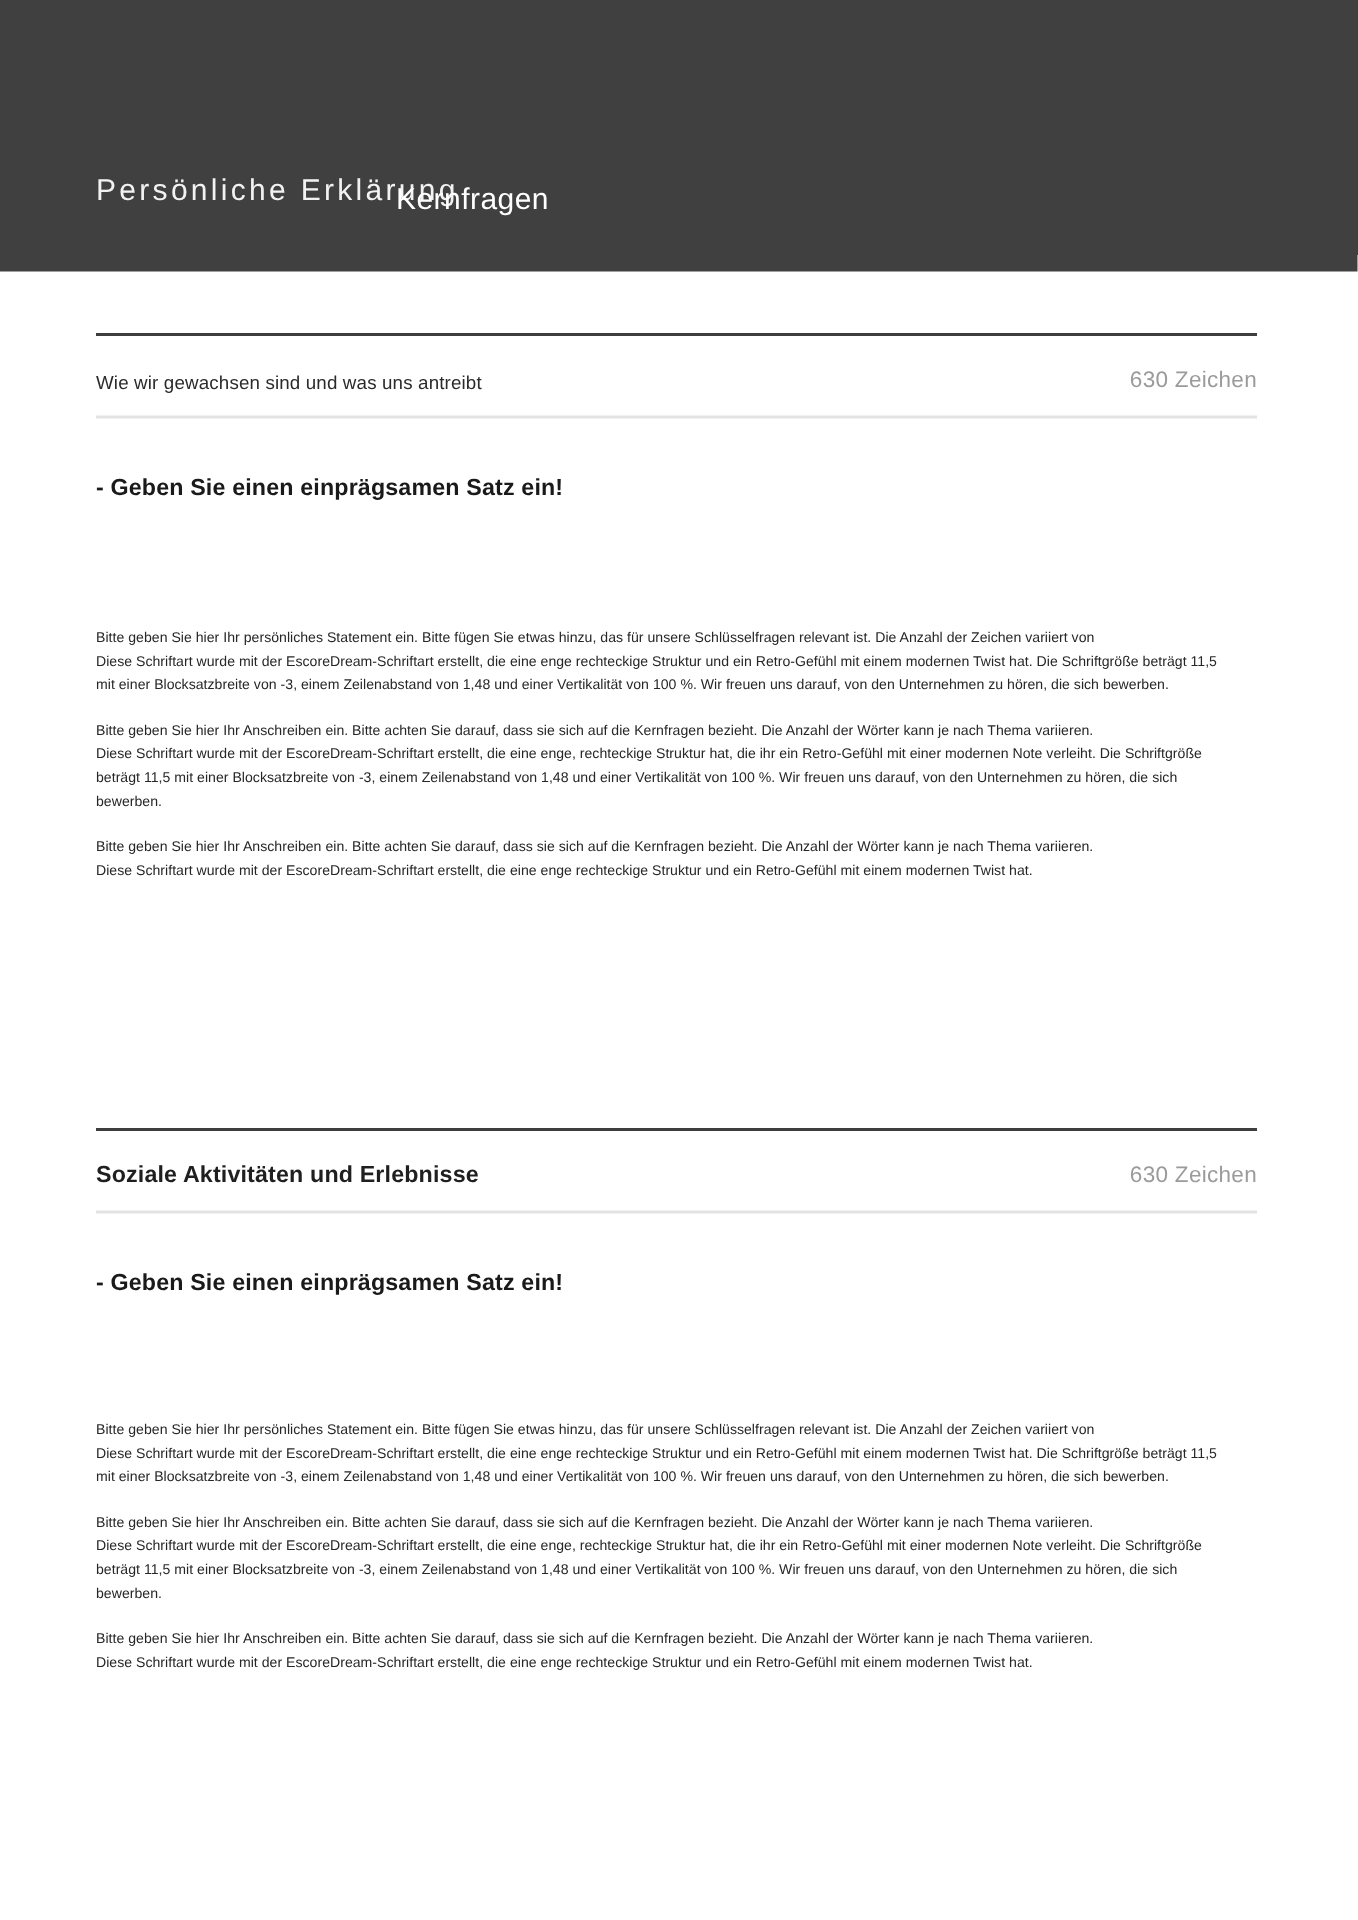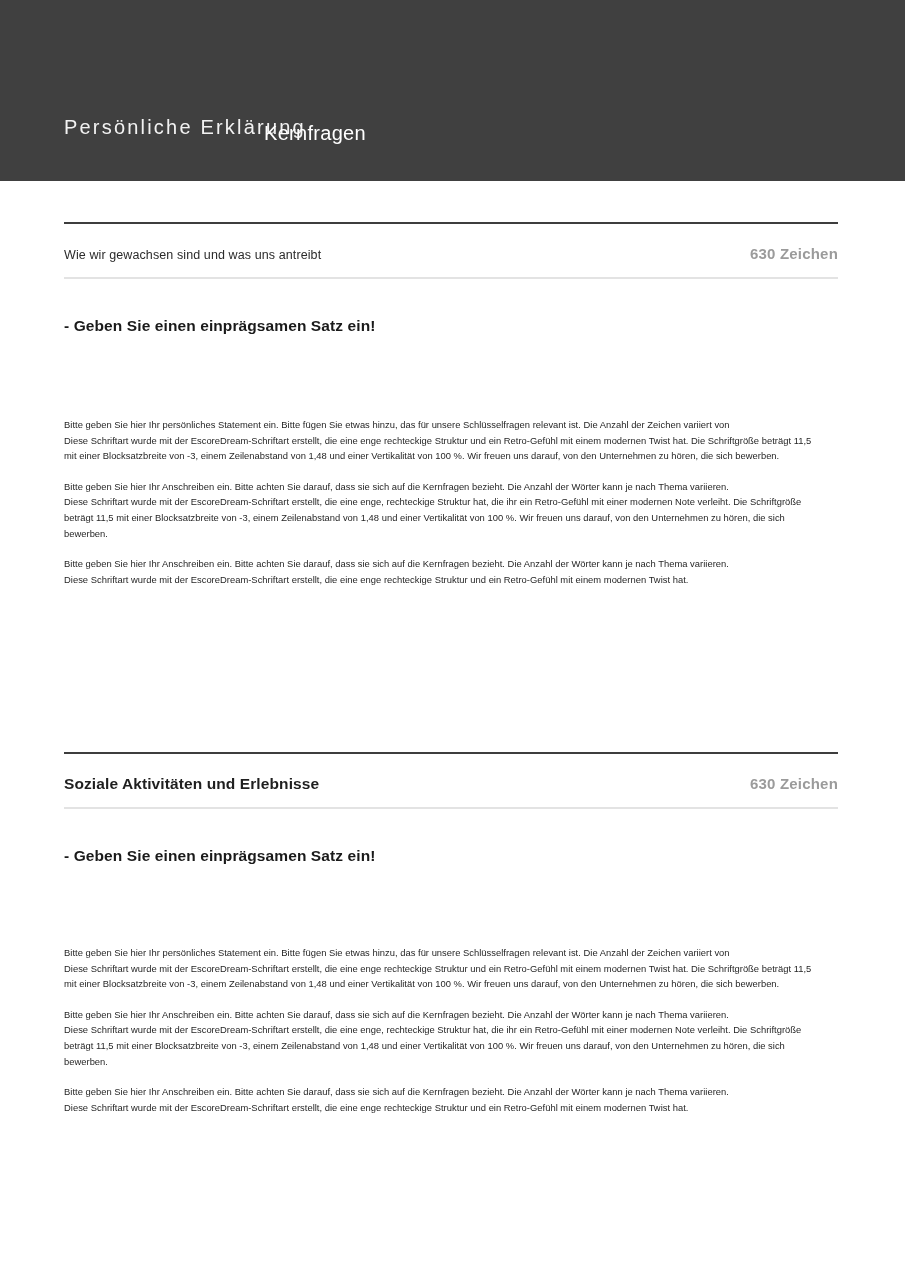--- a/index.html
+++ b/index.html
@@ -79,21 +79,21 @@
   .section-title-lg {
     font-size: 15.5px;
     color: #1f1f1f;
     font-weight: 700;
     letter-spacing: 0.1px;
     line-height: 18px;
   }
   .char-count {
     font-size: 15px;
     color: #9b9b9b;
-    font-weight: 700;
+    font-weight: 400;
     letter-spacing: 0.2px;
     line-height: 18px;
     white-space: nowrap;
   }
   .rule-bottom {
     margin-top: 14px;
     height: 2px;
     background: #e3e3e3;
     width: 100%;
   }

